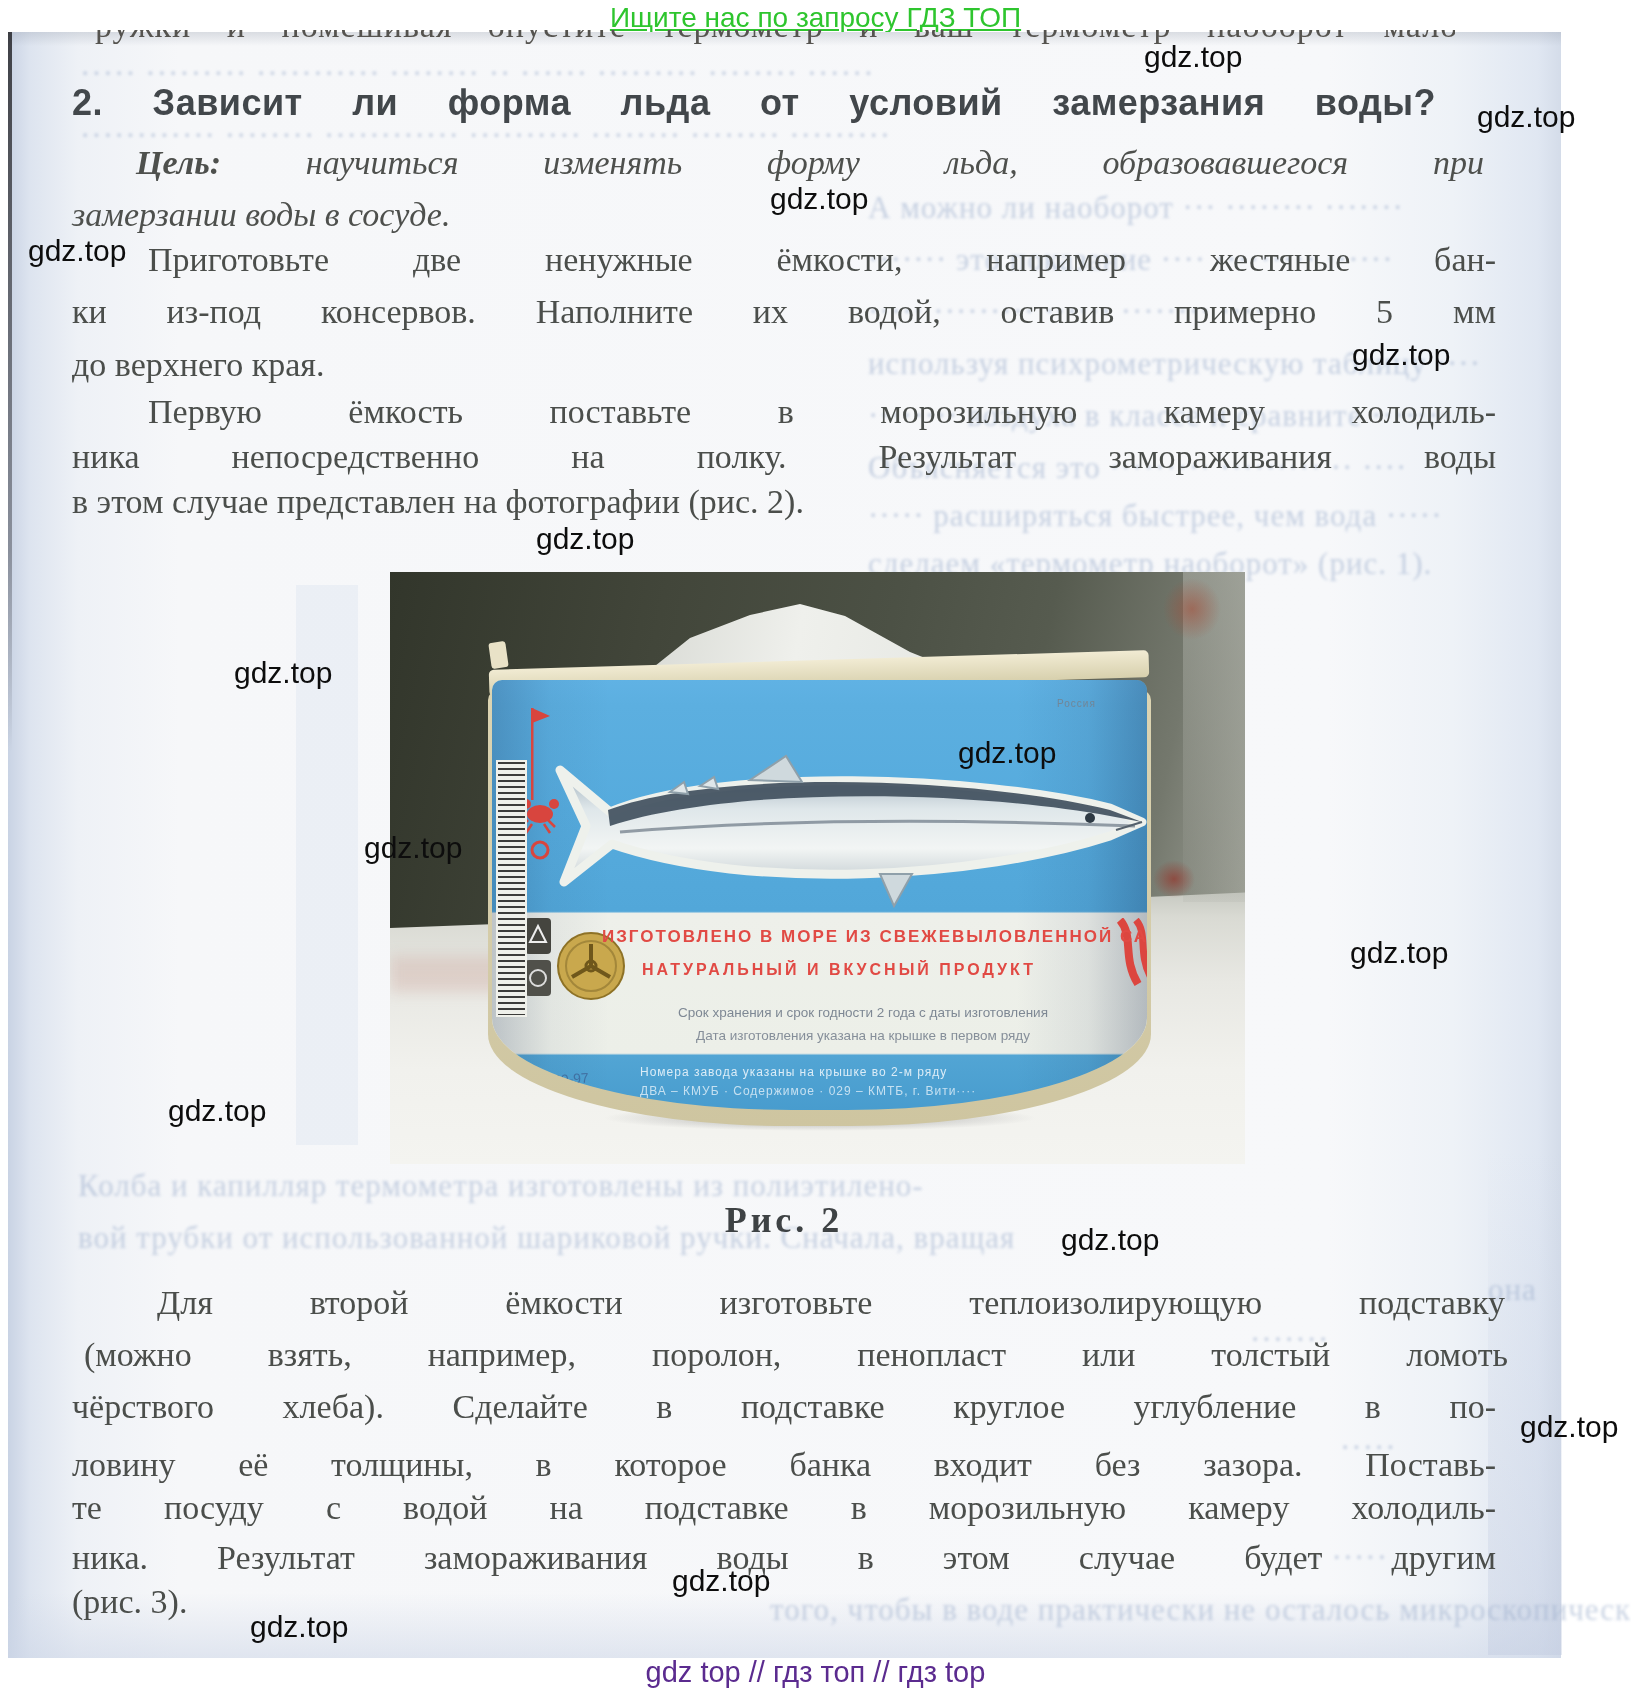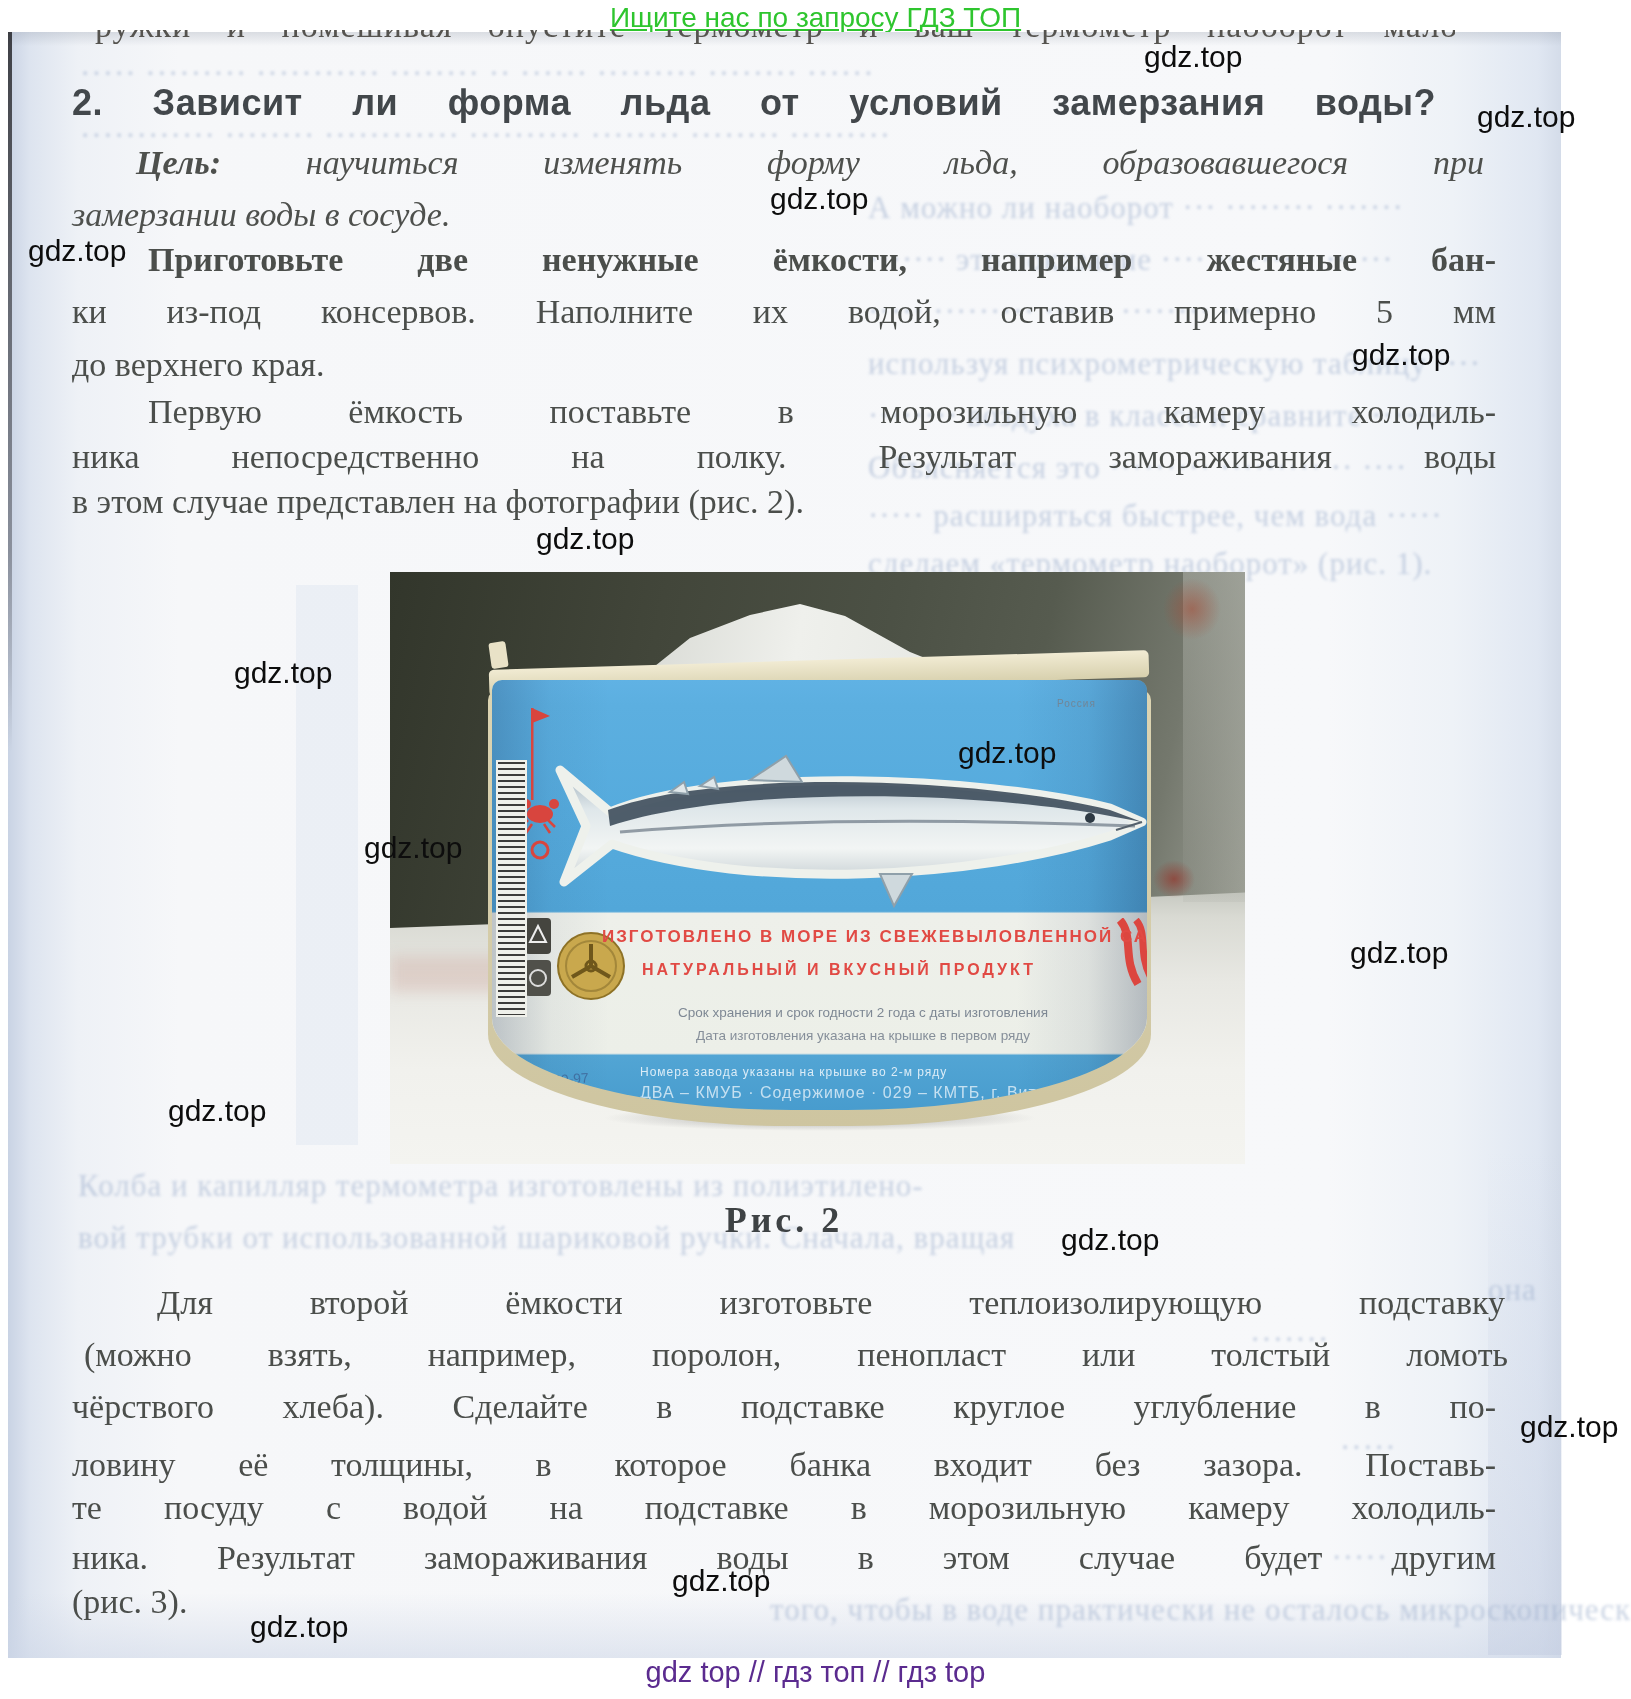--- a/index.html
+++ b/index.html
@@ -76,21 +76,21 @@
   #can-shade{position:absolute;inset:0;border-radius:inherit;
         background:linear-gradient(90deg,rgba(18,38,78,.22),rgba(18,38,78,.05) 9%,rgba(0,0,0,0) 18%,rgba(0,0,0,0) 80%,rgba(18,38,78,.08) 91%,rgba(10,28,66,.25));}
   .lbl{position:absolute;font-family:"Liberation Sans",sans-serif;white-space:nowrap;}
   #red1{left:110px;top:247px;width:506px;text-align:center;font-weight:bold;font-size:17px;
         color:#e14a44;letter-spacing:2px;}
   #red2{left:150px;top:281px;width:400px;text-align:left;font-weight:bold;font-size:16px;
         color:#e14a44;letter-spacing:3px;}
   #gray1{left:136px;top:325px;width:470px;text-align:center;font-size:13.5px;color:#7e8894;}
   #gray2{left:136px;top:348px;width:470px;text-align:center;font-size:13.5px;color:#868f9a;}
   #blue1{left:148px;top:385px;font-size:12px;color:rgba(250,252,255,.82);letter-spacing:1px;}
-  #blue2{left:148px;top:404px;font-size:16px;color:rgba(250,252,255,.70);letter-spacing:1px;}
+  #blue2{left:148px;top:404px;font-size:12px;color:rgba(250,252,255,.70);letter-spacing:1px;}
   #lblcode{left:26px;top:392px;font-size:14px;color:rgba(55,75,125,.55);transform:rotate(-4deg);}
   #origin{left:565px;top:18px;font-size:10px;color:rgba(118,128,140,.85);letter-spacing:1px;}
   #barcode{position:absolute;left:4px;top:80px;width:27px;height:253px;
         background:repeating-linear-gradient(180deg,#3c3c3a 0 2px,#eff0ea 2px 6px);
         border:2px solid #f0f1eb;}
   .psvg{position:absolute;}
 </style>
 </head>
 <body>
 
@@ -122,21 +122,21 @@
     <div class="ghost" style="left: 1250px; top: 1322px;">·······</div>
     <div class="ghost" style="left: 1340px; top: 1430px;">·····</div>
     <div class="ghost" style="left: 1300px; top: 1540px;">·· ·····</div>
     <div class="ghost" style="left: 770px; top: 1592px;">того, чтобы в воде практически не осталось микроскопическ···</div>
   </div>
 
 <div id="text-layer">
     <div class="line ln-heading j" style="left: 72px; top: 82px; width: 1364px;">2. Зависит ли форма льда от условий замерзания воды?</div>
     <div class="line ln-italic j" style="left: 136px; top: 143px; width: 1348px;"><span class="lead">Цель:</span> научиться изменять форму льда, образовавшегося при</div>
     <div class="line ln-italic" style="left: 72px; top: 195px;">замерзании воды в сосуде.</div>
-    <div class="line j" style="left: 148px; top: 240px; width: 1348px; font-weight: bold;">Приготовьте две ненужные ёмкости, например жестяные бан-</div>
+    <div class="line j" style="left: 148px; top: 240px; width: 1348px;">Приготовьте две ненужные ёмкости, например жестяные бан-</div>
     <div class="line j" style="left: 72px; top: 292px; width: 1424px;">ки из-под консервов. Наполните их водой, оставив примерно 5 мм</div>
     <div class="line" style="left: 72px; top: 345px;">до верхнего края.</div>
     <div class="line j" style="left: 148px; top: 392px; width: 1348px;">Первую ёмкость поставьте в морозильную камеру холодиль-</div>
     <div class="line j" style="left: 72px; top: 437px; width: 1424px;">ника непосредственно на полку. Результат замораживания воды</div>
     <div class="line" style="left: 72px; top: 482px;">в этом случае представлен на фотографии (рис. 2).</div>
     <div class="line ln-caption" style="left: 72px; top: 1200px; width: 1424px;">Рис. 2</div>
     <div class="line j" style="left: 157px; top: 1283px; width: 1348px;">Для второй ёмкости изготовьте теплоизолирующую подставку</div>
     <div class="line j" style="left: 84px; top: 1335px; width: 1424px;">(можно взять, например, поролон, пенопласт или толстый ломоть</div>
     <div class="line j" style="left: 72px; top: 1387px; width: 1424px;">чёрствого хлеба). Сделайте в подставке круглое углубление в по-</div>
     <div class="line j" style="left: 72px; top: 1438px; width: 1424px; margin-top: 7px;">ловину её толщины, в которое банка входит без зазора. Поставь-</div>

